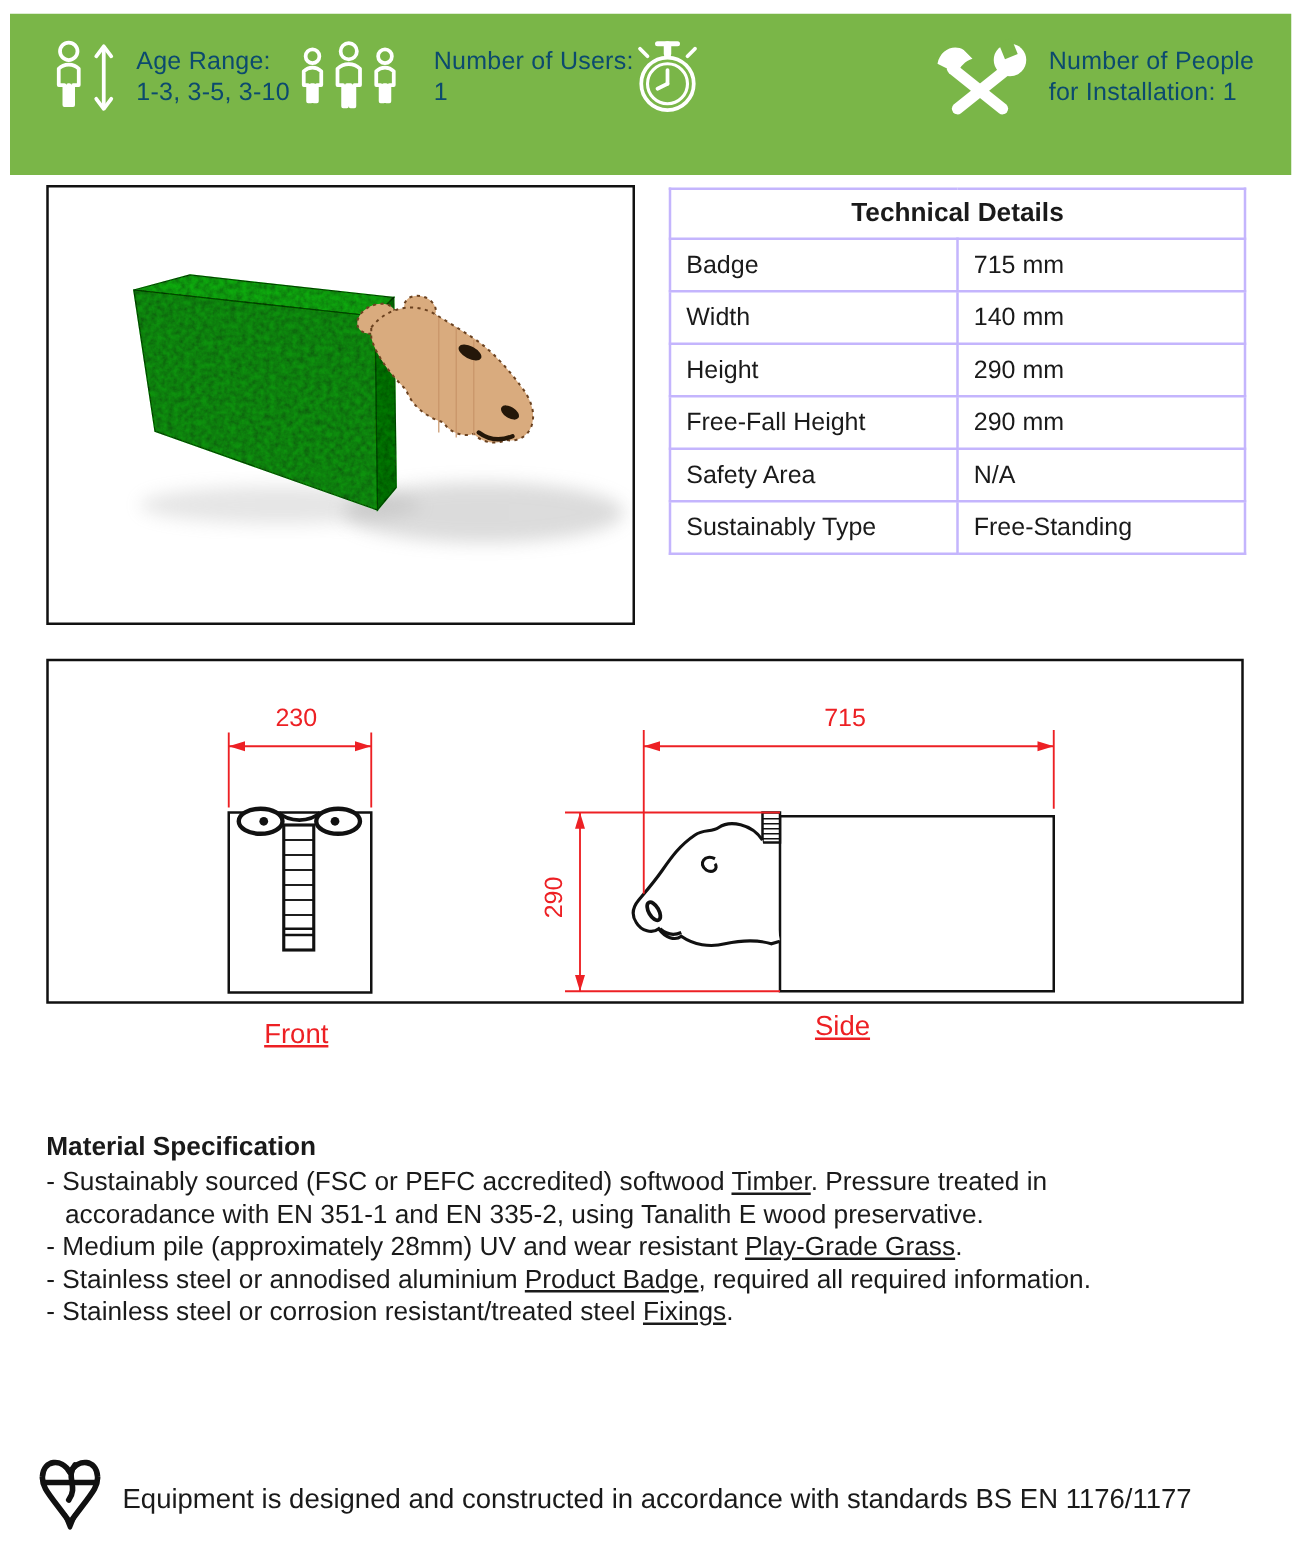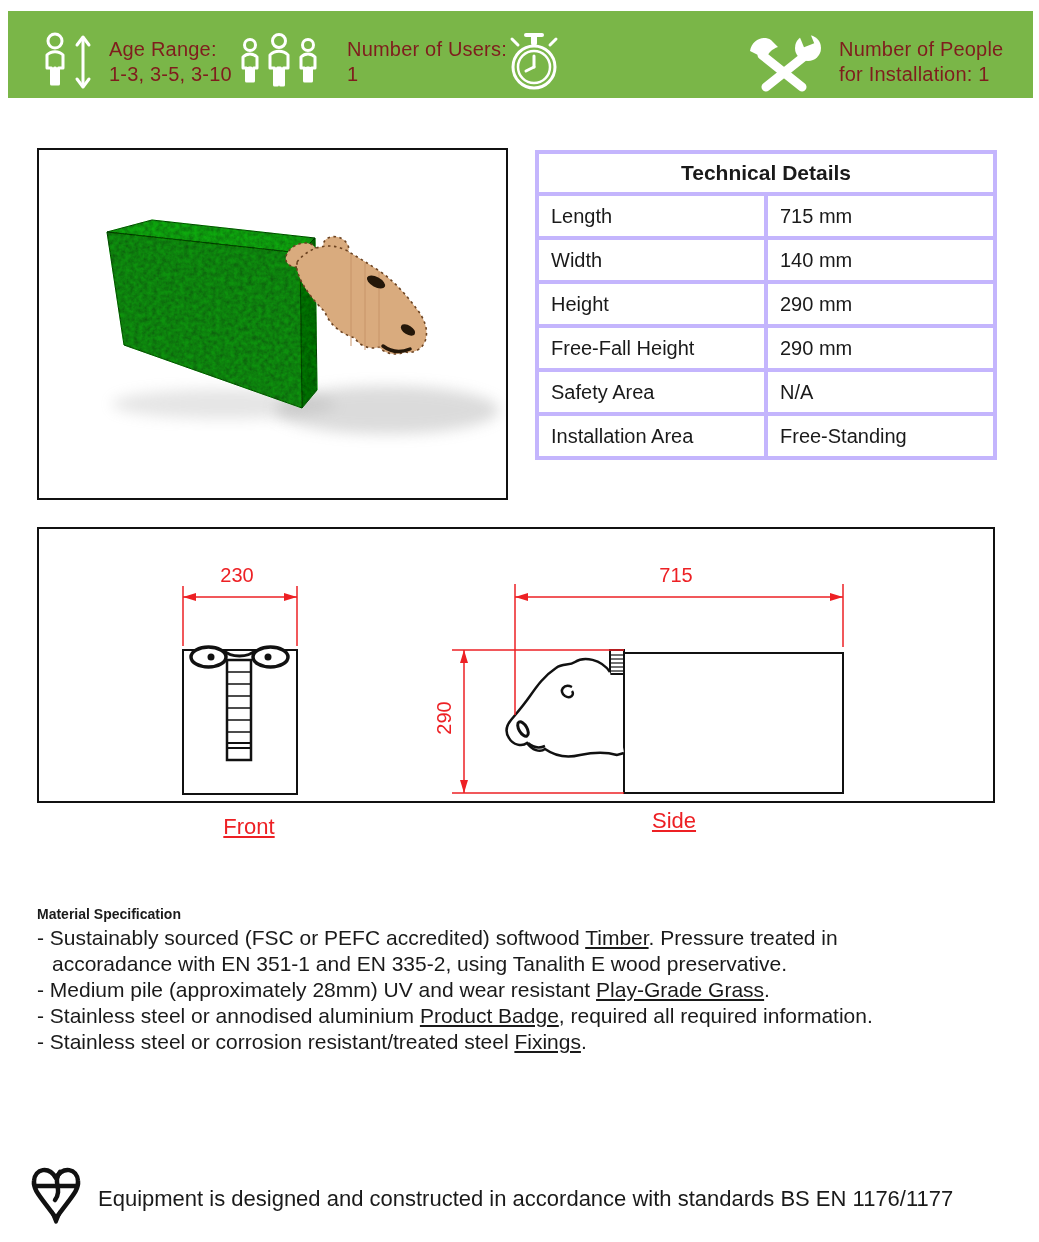--- a/index.html
+++ b/index.html
@@ -4,37 +4,37 @@
 <style>
   html,body{margin:0;padding:0;}
   body{
     width:1039px;height:1242px;position:relative;background:#ffffff;
     font-family:"Liberation Sans", sans-serif;color:#1a1a1a;overflow:hidden;
   }
   .u{text-decoration:underline;}
 
   
   .green-bar{
-    position:absolute;left:8px;top:11px;width:1025px;height:87px;
-    background:#7ab648;color:#7f1d1d;
+    position:absolute;left:8px;top:11px;width:1025px;height:129px;
+    background:#7ab648;color:#0c4a6e;
   }
   .hgroup{position:absolute;top:0;height:101px;display:flex;align-items:center;gap:13px;}
   .hgroup svg{flex:0 0 auto;display:block;}
   .htext{font-size:20px;line-height:25px;font-weight:400;letter-spacing:.2px;}
 
   
   .product-box{
     position:absolute;left:37px;top:148px;width:471px;height:352px;
     border:2px solid #111;box-sizing:border-box;background:#fff;
   }
 
   
   .table-box{position:absolute;left:535px;top:150px;width:462px;}
   table.tech{border-collapse:collapse;width:462px;table-layout:fixed;}
-  table.tech th,table.tech td{border:4px solid #c4b5fd;margin-left:20px;}
+  table.tech th,table.tech td{border:2px solid #c4b5fd;margin-left:20px;}
   table.tech th{height:38px;font-size:21px;font-weight:bold;text-align:center;padding:0;}
   table.tech td{height:40px;font-size:20px;font-weight:400;padding:0 0 0 12px;}
   table.tech td.val{width:222px;}
 
   
   .drawing-box{
     position:absolute;left:37px;top:527px;width:958px;height:276px;
     border:2.5px solid #111;box-sizing:border-box;background:#fff;
   }
   .drawing-box svg{position:absolute;left:0;top:0;}
@@ -43,21 +43,21 @@
     transform:translate(-50%,-50%);
   }
   .dim-label.rot{transform:translate(-50%,-50%) rotate(-90deg);}
   .view-label{
     position:absolute;color:#ed2024;font-size:22px;text-decoration:underline;
     white-space:nowrap;transform:translate(-50%,-50%);
   }
 
   
   .material-spec{position:absolute;left:37px;top:906px;width:940px;}
-  .material-spec h3{margin:0 0 3px 0;font-size:14px;font-weight:bold;}
+  .material-spec h3{margin:0 0 3px 0;font-size:21px;font-weight:bold;}
   .spec-line{font-size:21px;line-height:26px;}
   .spec-line.indent{padding-left:15px;}
 
   
   .footer{position:absolute;left:28px;top:1162px;display:flex;align-items:center;gap:14px;}
   .footer-text{font-size:22px;}
 </style>
 </head>
 <body>
 
@@ -163,41 +163,41 @@
 
 <div class="table-box">
   <table class="tech">
     <thead>
       <tr>
           <th colspan="2">Technical Details</th>
         </tr>
     </thead>
     <tbody>
       <tr>
-        <td>Length</td>
+        <td>Badge</td>
         <td class="val">715 mm</td>
       </tr>
       <tr>
         <td>Width</td>
         <td class="val">140 mm</td>
       </tr>
       <tr>
         <td>Height</td>
         <td class="val">290 mm</td>
       </tr>
       <tr>
         <td>Free-Fall Height</td>
         <td class="val">290 mm</td>
       </tr>
       <tr>
         <td>Safety Area</td>
         <td class="val">N/A</td>
       </tr>
       <tr>
-        <td>Installation Area</td>
+        <td>Sustainably Type</td>
         <td class="val">Free-Standing</td>
       </tr>
     </tbody>
   </table>
 </div>
 
 <div class="drawing-box">
   <svg width="953" height="344" viewBox="0 0 953 344">
 
     <g stroke="#111" fill="none">
@@ -254,21 +254,21 @@
       <line x1="413" y1="264" x2="585" y2="264"></line>
       <line x1="425" y1="121" x2="425" y2="264"></line>
       <polygon points="425,121 421,134 429,134" stroke="none"></polygon>
       <polygon points="425,264 421,251 429,251" stroke="none"></polygon>
     </g>
   </svg>
 
   <span class="dim-label" style="left:198px;top:46px;">230</span>
   <span class="dim-label" style="left:637px;top:46px;">715</span>
   <span class="dim-label rot" style="left:405px;top:189px;">290</span>
-  <span class="view-label" style="left:198px;top:298px;margin-left:12px;">Front</span>
+  <span class="view-label" style="left:198px;top:298px;">Front</span>
   <span class="view-label" style="left:635px;top:292px;">Side</span>
 </div>
 
 <div class="material-spec">
   <h3>Material Specification</h3>
   <div class="spec-line"><span>- Sustainably sourced (FSC or PEFC accredited) softwood </span><span class="u">Timber</span><span>. Pressure treated in</span></div>
   <div class="spec-line indent"><span>accoradance with EN 351-1 and EN 335-2, using Tanalith E wood preservative.</span></div>
   <div class="spec-line"><span>- Medium pile (approximately 28mm) UV and wear resistant </span><span class="u">Play-Grade Grass</span><span>.</span></div>
   <div class="spec-line"><span>- Stainless steel or annodised aluminium </span><span class="u">Product Badge</span><span>, required all required information.</span></div>
   <div class="spec-line"><span>- Stainless steel or corrosion resistant/treated steel </span><span class="u">Fixings</span><span>.</span></div>

